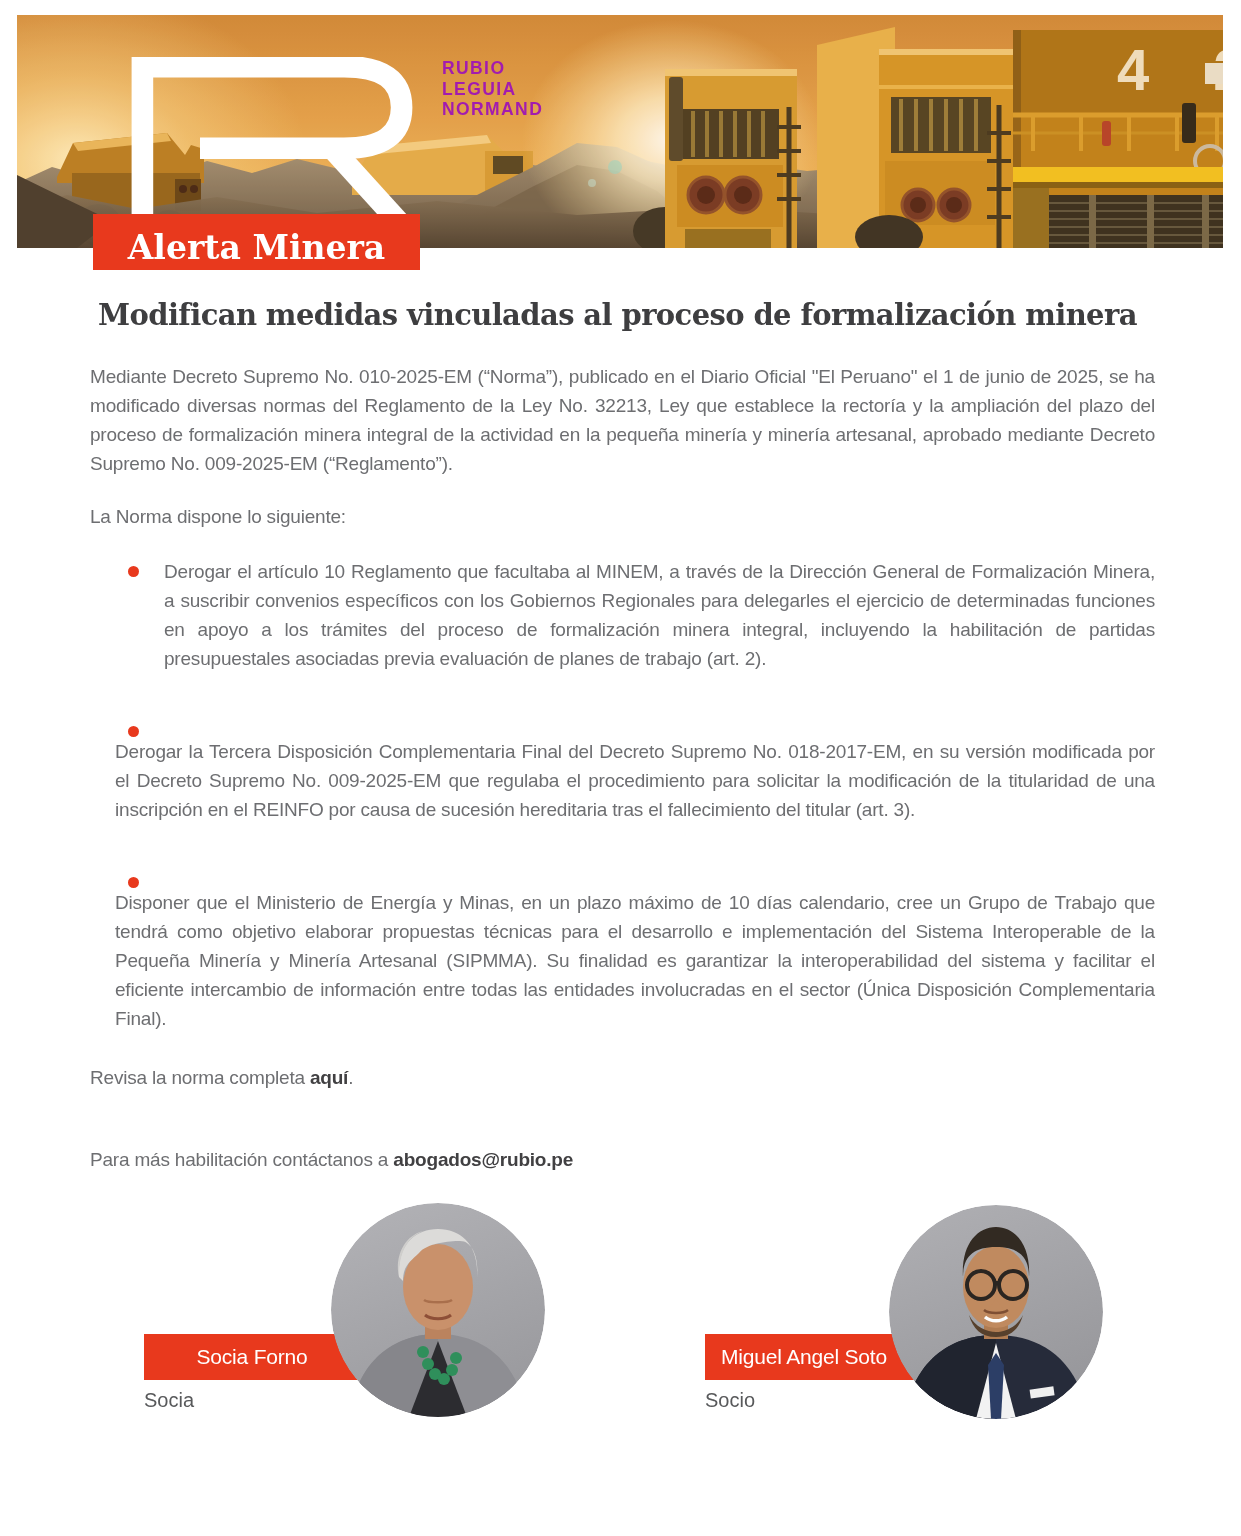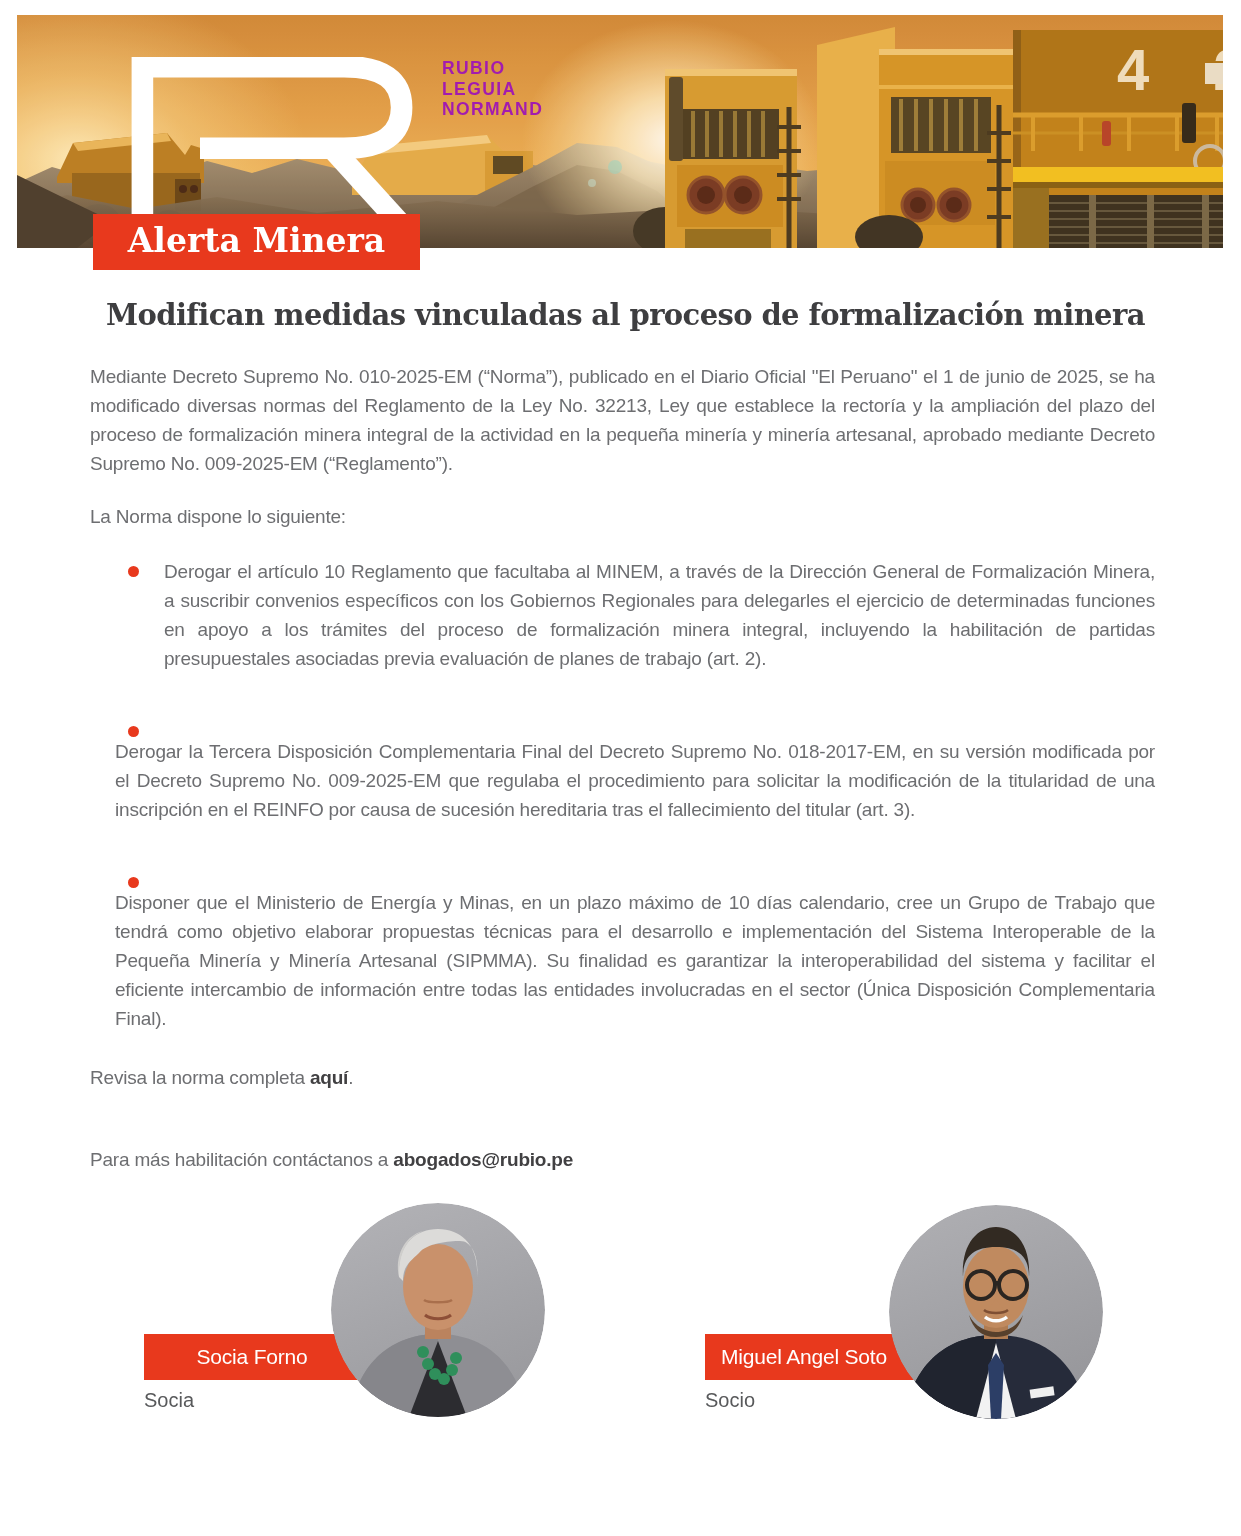--- a/index.html
+++ b/index.html
@@ -9,28 +9,28 @@
   
   .hero{position:absolute;left:17px;top:15px;width:1206px;height:233px;overflow:hidden;}
   .hero svg{display:block;width:100%;height:100%;}
   .logo{position:absolute;left:111px;top:42px;display:flex;align-items:flex-start;}
   .logo-mark{width:126px;height:68px;}
   .logo-text{margin-left:14px;margin-top:1px;color:#a21caf;font-weight:bold;
              font-size:17.5px;line-height:20.5px;letter-spacing:1.4px;}
 
   
   .alerta{position:absolute;left:93px;top:214px;width:327px;height:56px;background:#E8391D;
-          display:flex;align-items:center;justify-content:center;}
+          display:flex;align-items:flex-end;justify-content:center;}
   .alerta span{font-family:"DejaVu Serif",serif;font-weight:bold;color:#ffffff;
                font-size:33px;letter-spacing:0px;padding-bottom:3px;}
 
   
   .content{position:absolute;left:0;top:248px;width:1241px;padding:0;}
   .inner{margin:0 86px 0 90px;}
-  h1.title{margin:50px 0 0 16px;font-family:"DejaVu Serif",serif;font-weight:bold;
+  h1.title{margin:50px 0 0 8px;font-family:"DejaVu Serif",serif;font-weight:bold;
            color:#3E3E40;font-size:29px;letter-spacing:-0.6px;}
   .body-text{color:#6D6E71;font-size:19px;line-height:29px;letter-spacing:-0.2px;}
   p.intro{margin:30px 0 0 0;text-align:justify;}
   p.list-intro{margin:24px 0 8px 0;}
   ul.norma-list{list-style:none;margin:26px 0 0 0;padding:0;}
   ul.norma-list li{display:flex;margin:0;}
   ul.norma-list li + li{margin-top:44px;flex-direction:column;}
   .dot{flex:0 0 auto;width:11px;height:11px;border-radius:50%;background:#E8391D;
        margin:9px 0 0 38px;}
   .li-text{margin-left:25px;text-align:justify;}

